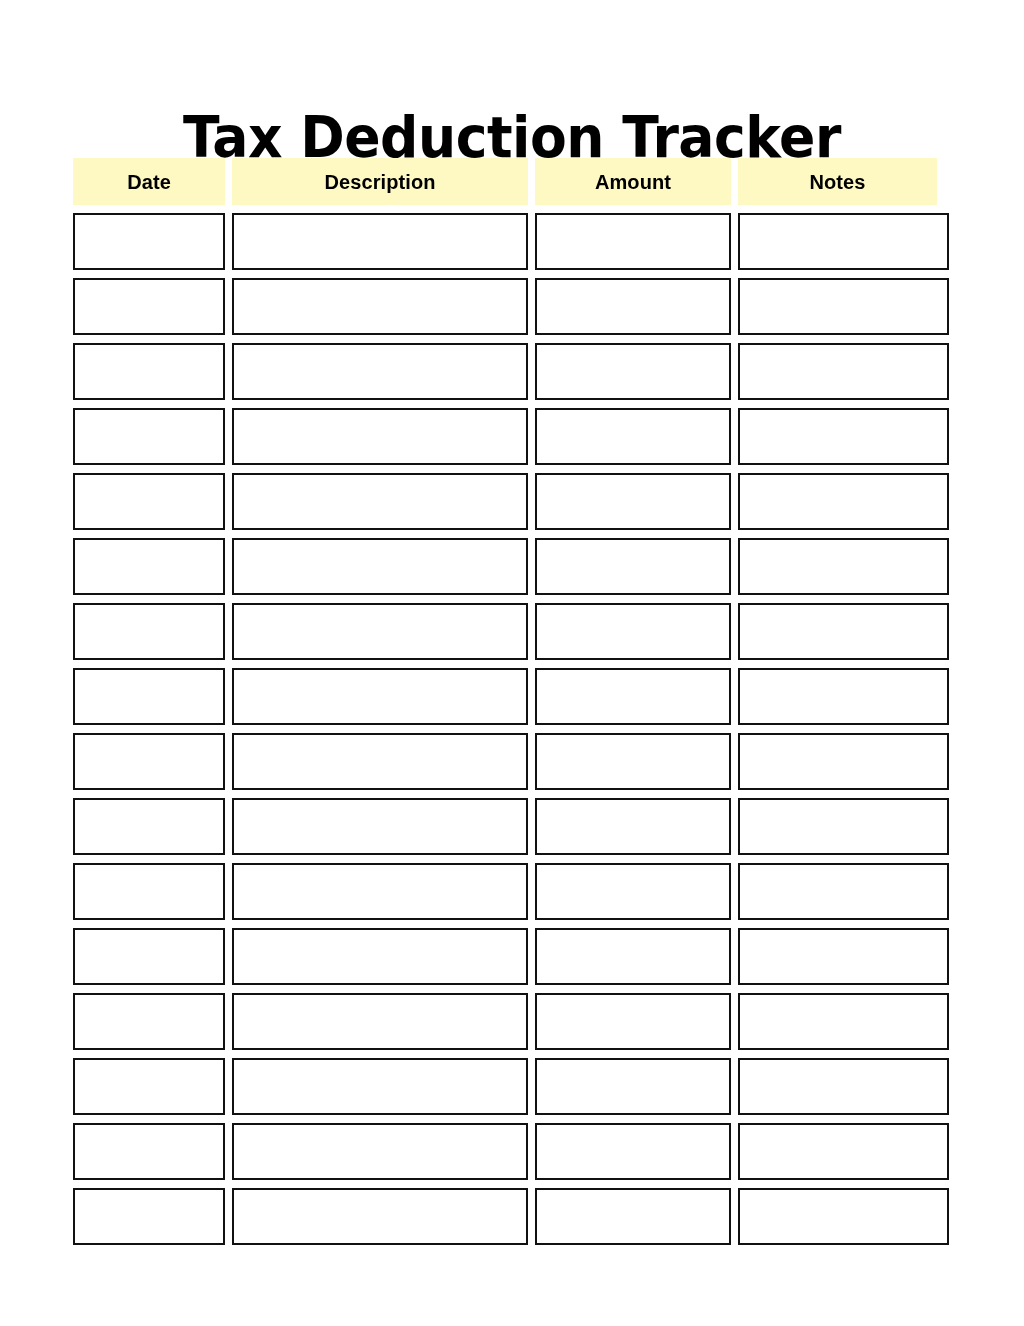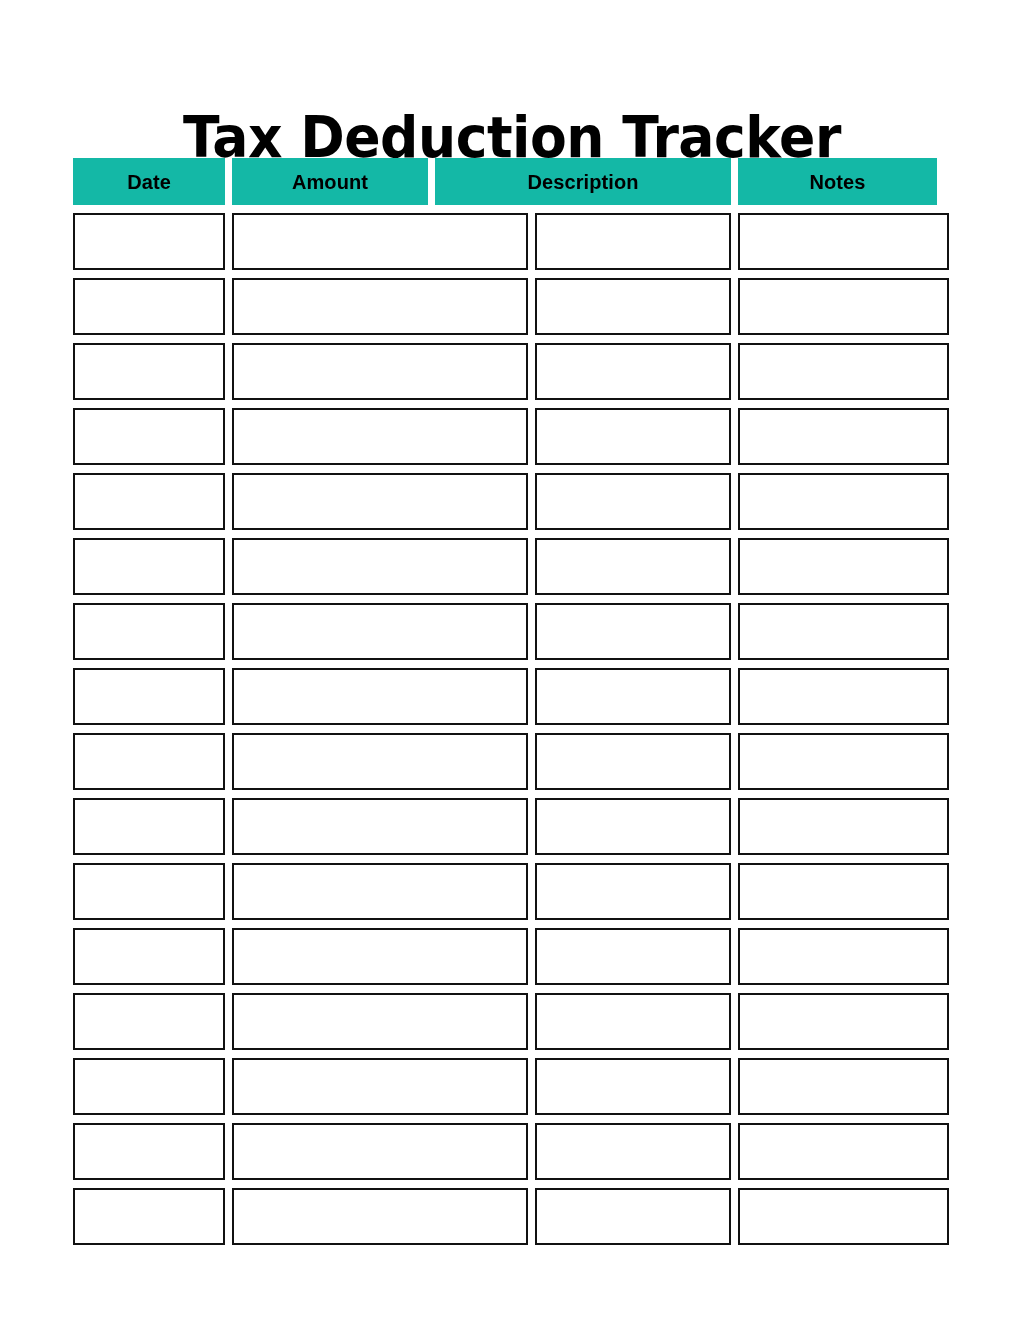--- a/index.html
+++ b/index.html
@@ -70,21 +70,21 @@
     box-sizing: border-box;
     padding-right: 7px;
     height: 47px;
   }
   .header-cell-wrap:last-child { padding-right: 12px; }
 
   .header-cell {
     box-sizing: border-box;
     width: 100%;
     height: 47px;
-    background: #14b8a6;
+    background: #fef9c3;
     display: flex;
     align-items: center;
     justify-content: center;
     font-size: 20px;
     font-weight: 700;
     line-height: 20px;
     color: #000000;
     letter-spacing: 0.1px;
     white-space: nowrap;
   }
@@ -115,26 +115,26 @@
 <div class="page">
 
   <h1 class="page-title">Tax Deduction Tracker</h1>
 
   <div class="tracker-table">
 
     <div class="table-row header-row">
       <div class="header-cell-wrap col-date">
         <div class="header-cell">Date</div>
       </div>
+      <div class="header-cell-wrap col-description">
+        <div class="header-cell">Description</div>
+      </div>
       <div class="header-cell-wrap col-amount">
         <div class="header-cell">Amount</div>
       </div>
-      <div class="header-cell-wrap col-description">
-        <div class="header-cell">Description</div>
-      </div>
       <div class="header-cell-wrap col-notes">
         <div class="header-cell">Notes</div>
       </div>
     </div>
 
     <div id="table-body">
         <div class="table-row body-row">
           <div class="body-cell-wrap col-date">
             <div class="body-cell"></div>
           </div>

